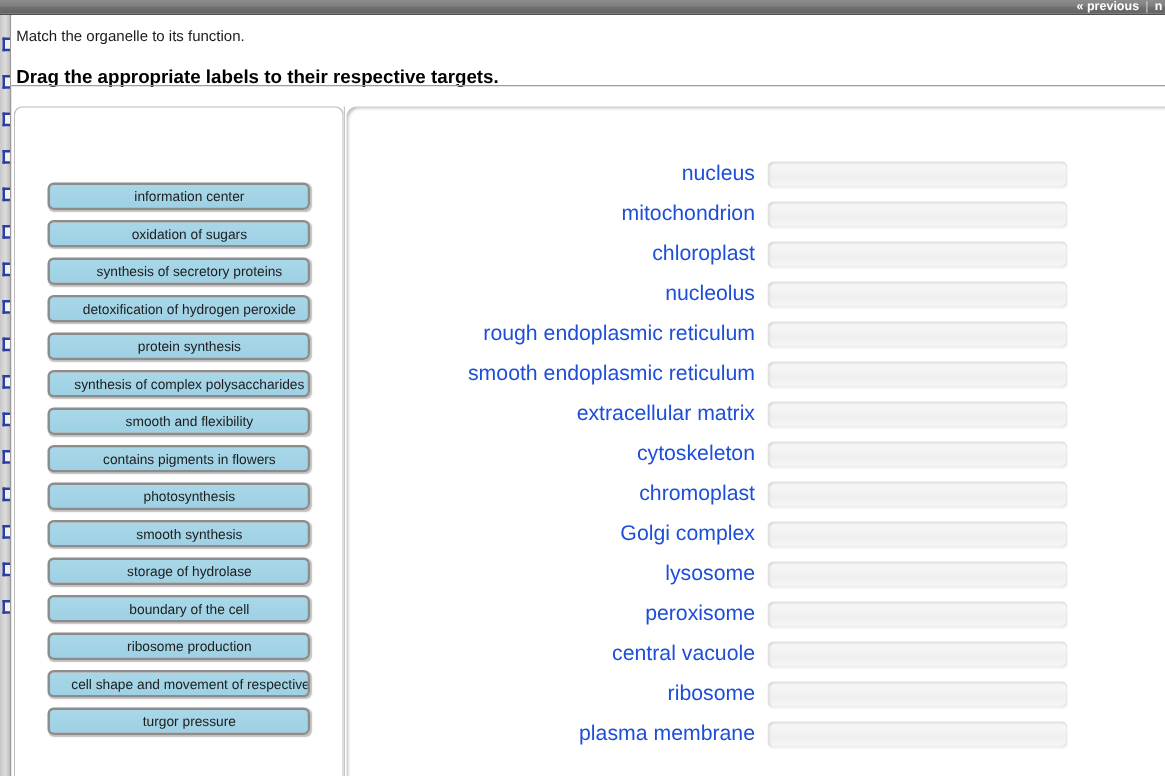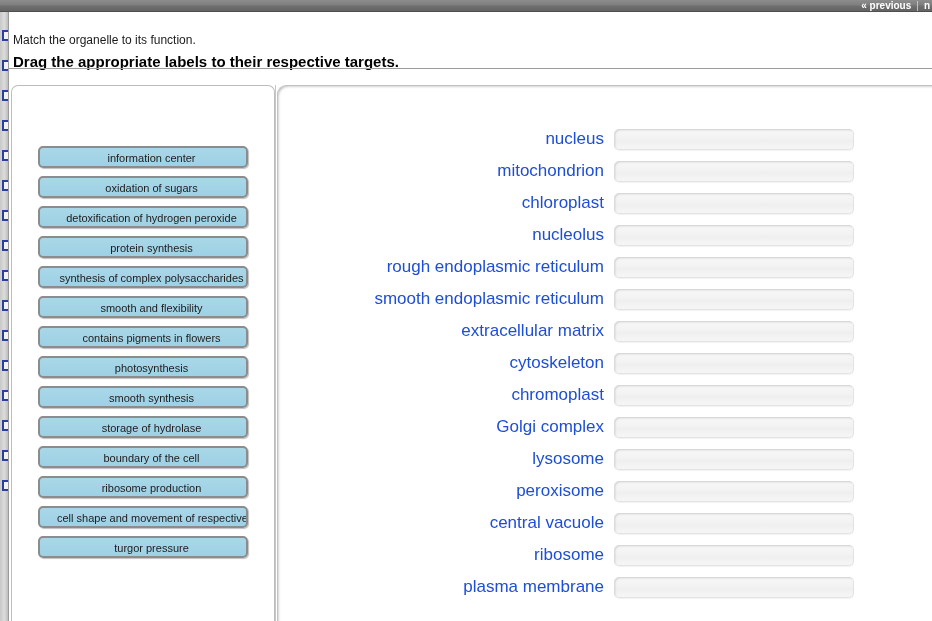--- a/index.html
+++ b/index.html
@@ -62,21 +62,21 @@
 
   
   .header {
     position: absolute;
     left: 9px; top: 13px;
     width: 923px; height: 56px;
     background: #ffffff;
   }
   .prompt-line {
     position: absolute;
-    left: 4px; top: 20px;
+    left: 4px; top: 9px;
     font-size: 12px;
     color: #1a1a1a;
     letter-spacing: 0px;
     text-align: center;
   }
   .instruction-line {
     position: absolute;
     left: 4px; top: 40px;
     font-size: 15px;
     font-weight: bold;
@@ -214,20 +214,21 @@
     <div class="prompt-line">Match the organelle to its function.</div>
     <div class="instruction-line">Drag the appropriate labels to their respective targets.</div>
   </div>
   <div class="header-rule"></div>
 
   <div class="bank-panel"></div>
   <div class="bank-divider"></div>
   <div class="bank-list" id="bank-list">
       <div class="drag-label">information center</div>
       <div class="drag-label">oxidation of sugars</div>
+      <div class="drag-label">synthesis of secretory proteins</div>
       <div class="drag-label">detoxification of hydrogen peroxide</div>
       <div class="drag-label">protein synthesis</div>
       <div class="drag-label">synthesis of complex polysaccharides</div>
       <div class="drag-label">smooth and flexibility</div>
       <div class="drag-label">contains pigments in flowers</div>
       <div class="drag-label">photosynthesis</div>
       <div class="drag-label">smooth synthesis</div>
       <div class="drag-label">storage of hydrolase</div>
       <div class="drag-label">boundary of the cell</div>
       <div class="drag-label">ribosome production</div>

